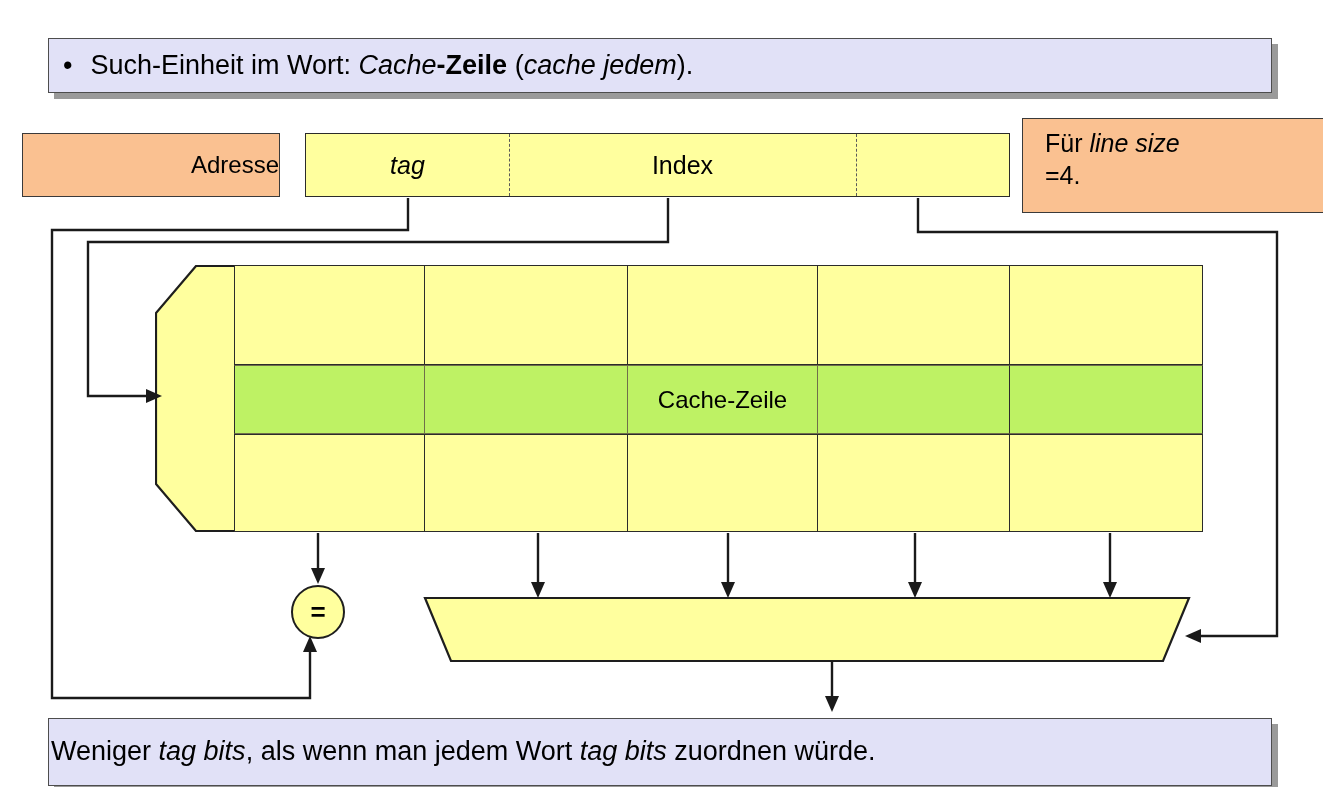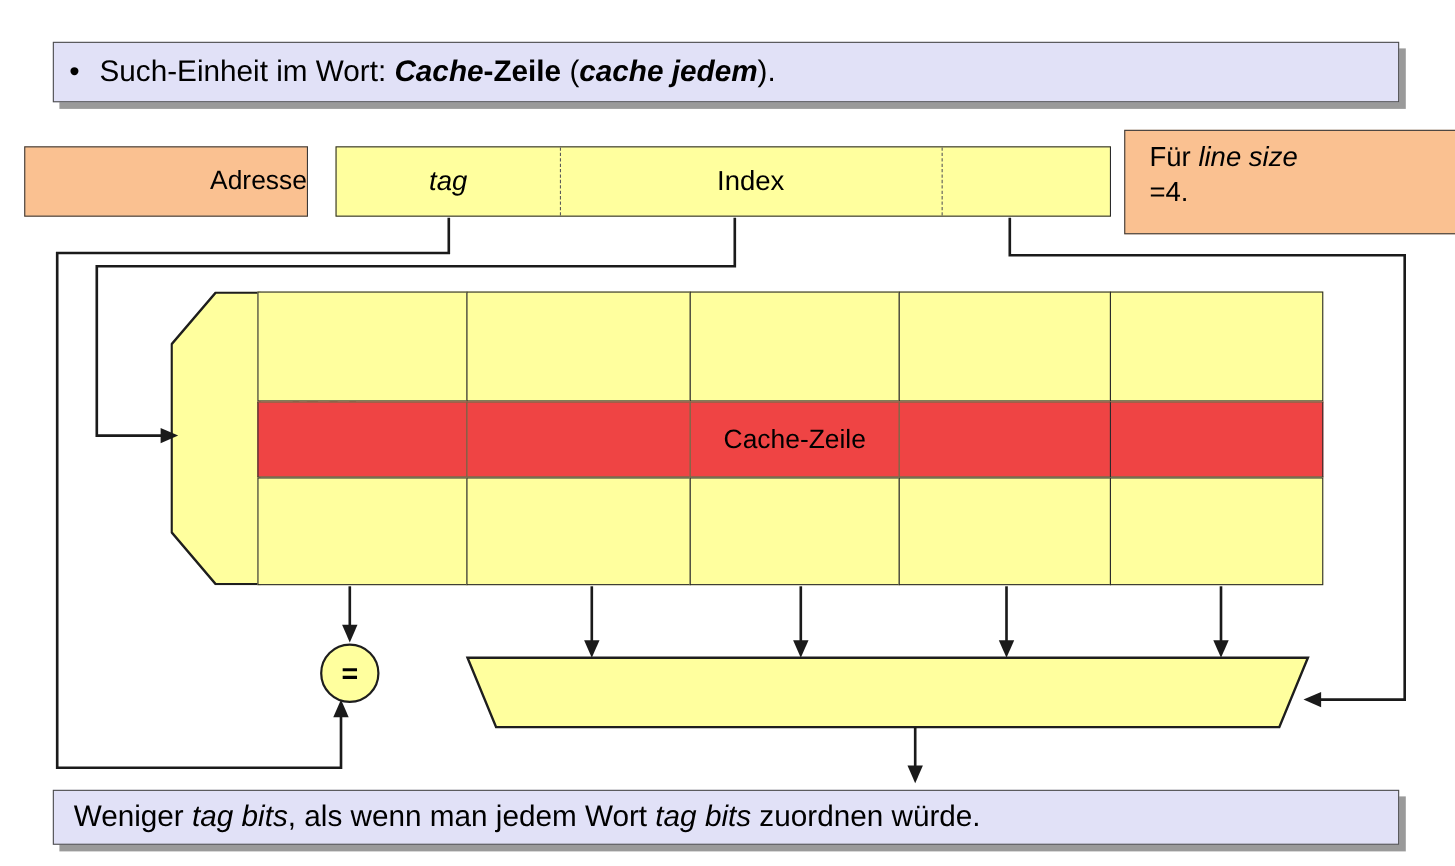--- a/index.html
+++ b/index.html
@@ -5,26 +5,26 @@
   html,body{margin:0;padding:0;background:#ffffff;}
   body{width:1323px;height:787px;position:relative;overflow:hidden;
        font-family:"Liberation Sans","DejaVu Sans",sans-serif;color:#000;}
   #stage{position:absolute;left:0;top:0;width:1323px;height:787px;}
 
   
   .banner{position:absolute;background:#E1E1F7;border:1px solid #4d4d4d;
           box-shadow:6px 6px 0 rgba(120,120,120,.75);
           display:flex;align-items:center;box-sizing:border-box;}
   #top-banner{left:48px;top:38px;width:1224px;height:55px;padding-left:14px;}
-  #bottom-banner{left:48px;top:718px;width:1224px;height:50px;padding-left:18px;}
+  #bottom-banner{left:48px;top:718px;width:1224px;height:68px;padding-left:2px;}
   .banner-text{font-size:27px;line-height:1.1;white-space:nowrap;}
   .bullet{font-size:27px;margin-right:18px;line-height:1;}
   .b{font-weight:bold;}
   .i{font-style:italic;}
-  .bi{font-weight:bold;font-style:italic;}
+  .bi{font-weight:normal;font-style:italic;}
 
   
   .orange{position:absolute;background:#FAC191;border:1px solid #3a3a3a;
           box-sizing:border-box;}
   #addr-box{left:22px;top:133px;width:258px;height:64px;
             display:flex;align-items:center;padding-left:14px;justify-content:flex-end;}
   #addr-box .lbl{font-size:24px;}
   #note-box{left:1022px;top:118px;width:306px;height:95px;padding:8px 0 0 22px;}
   #note-box .lbl{font-size:25px;line-height:1.28;display:block;}
 
@@ -44,21 +44,21 @@
   #grid{position:absolute;left:234px;top:265px;width:969px;height:267px;}
   .grid-row{position:absolute;left:0;width:100%;box-sizing:border-box;
             display:flex;}
   #row-top{top:0;height:100px;}
   #row-hl{top:100px;height:69px;}
   #row-bot{top:169px;height:98px;}
   .cell{box-sizing:border-box;border:1px solid #2b2b2b;background:#FFFF9E;
         display:flex;align-items:center;justify-content:center;font-size:24px;
         margin-left:-1px;}
   .grid-row .cell:first-child{margin-left:0;}
-  #row-hl .cell{background:#ef4444;border-color:#6f6f4a;}
+  #row-hl .cell{background:#bef264;border-color:#6f6f4a;}
   #row-hl .cell.edge{border-left-color:#2b2b2b;border-right-color:#2b2b2b;}
 
   
   #tags-block{position:absolute;left:155px;top:265px;width:82px;height:267px;
               background:#FFFF9E;
               clip-path:polygon(50% 0, 100% 0, 100% 100%, 50% 100%, 0 82%, 0 18%);}
   #tags-outline{position:absolute;left:155px;top:265px;width:82px;height:267px;}
   #tags-word{position:absolute;left:262px;top:356px;width:180px;height:90px;
              color:#6b6b6b;font-size:54px;font-weight:bold;
              transform:rotate(-42deg);transform-origin:0 50%;pointer-events:none;}

